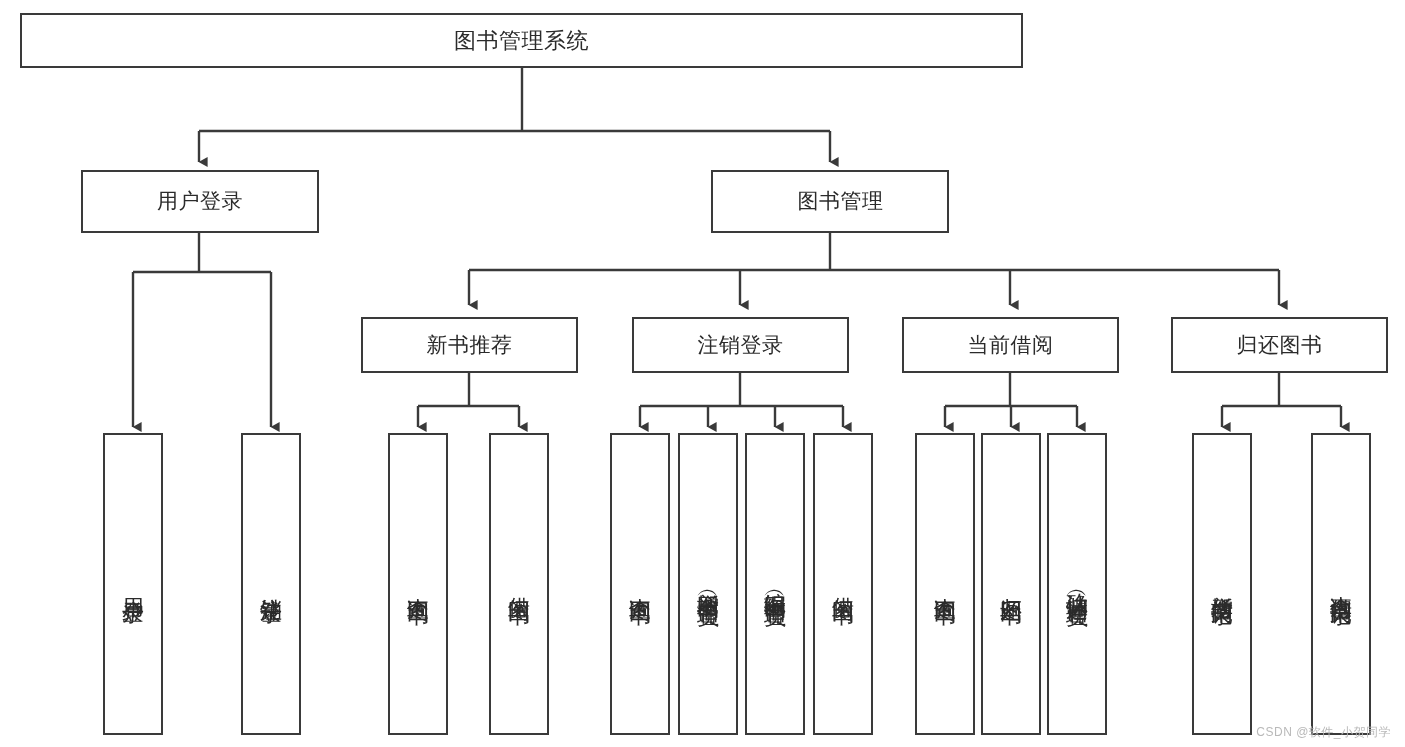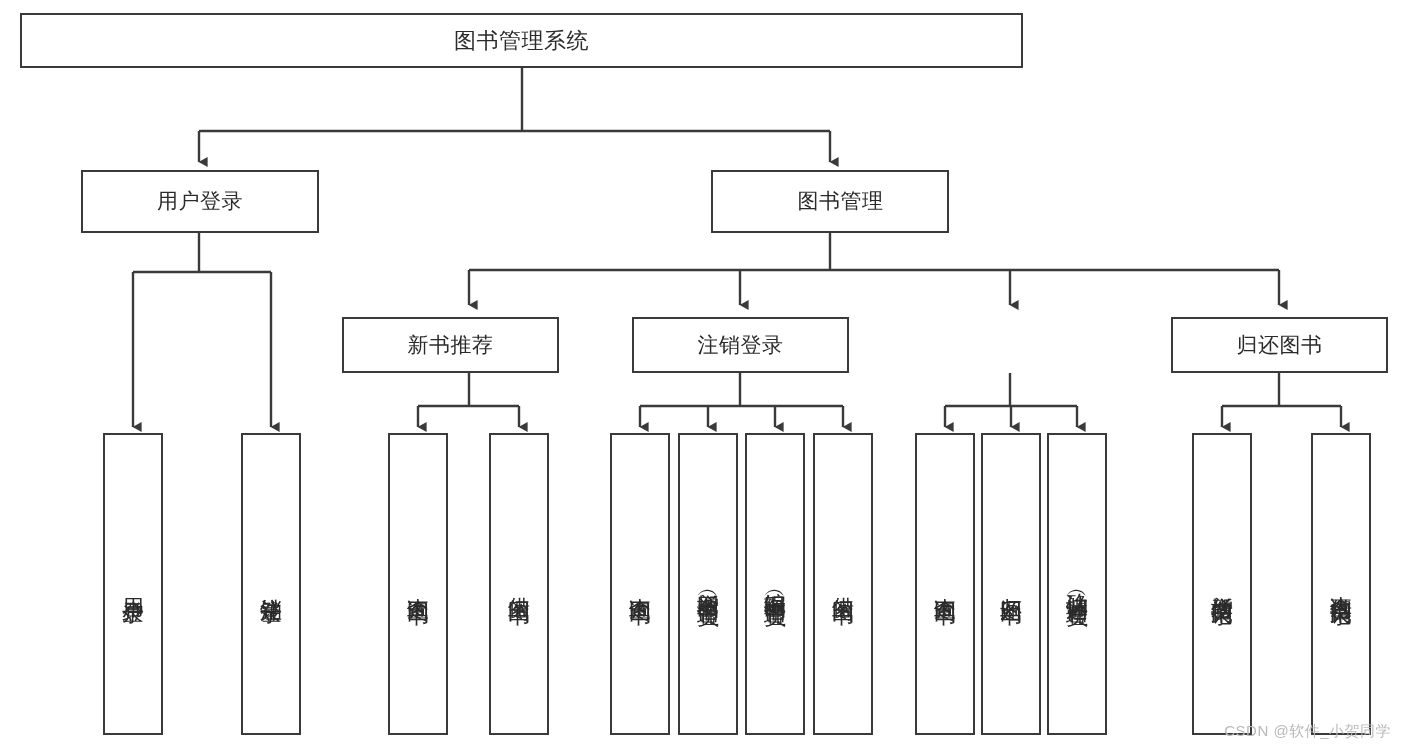--- a/index.html
+++ b/index.html
@@ -61,21 +61,21 @@
   .node.v-node > .v-label {
     writing-mode: vertical-rl;
     text-orientation: upright;
     display: block;
     white-space: nowrap;
   }
   #watermark {
     position: absolute;
     right: 14px;
     bottom: 6px;
-    font-size: 15px;
+    font-size: 12px;
     color: #b9b9b9;
     letter-spacing: 0.5px;
     z-index: 5;
     white-space: nowrap;
   }
 </style>
 </head>
 <body>
 
 <div id="diagram-root">
@@ -130,24 +130,25 @@
       <path d="M1341,406 L1341,427" marker-end="url(#arrow)"></path>
     </g>
   </svg>
 
   <div class="node h-node root" style="left:20px; top:13px; width:1003px; height:55px;">图书管理系统</div>
 
   <div class="node h-node" style="left:81px; top:170px; width:238px; height:63px;">用户登录</div>
 
   <div class="node h-node" style="left:711px; top:170px; width:238px; height:63px;padding-left:21px;">图书管理</div>
 
-  <div class="node h-node" style="left:342px; top:317px; width:217px; height:56px;text-align:center;">新书推荐</div>
+  <div class="node h-node" style="left:361px; top:317px; width:217px; height:56px;text-align:center;">新书推荐</div>
 
   <div class="node h-node" style="left:632px; top:317px; width:217px; height:56px;">注销登录</div>
 
+  <div class="node h-node" style="left:902px; top:317px; width:217px; height:56px;">当前借阅</div>
 
   <div class="node h-node" style="left:1171px; top:317px; width:217px; height:56px;">归还图书</div>
 
   <div class="node v-node" style="left:103px; top:433px; width:60px; height:302px;">
     <span class="v-label">用户登录</span>
   </div>
   <div class="node v-node" style="left:241px; top:433px; width:60px; height:302px;">
     <span class="v-label">注销登录</span>
   </div>
 

